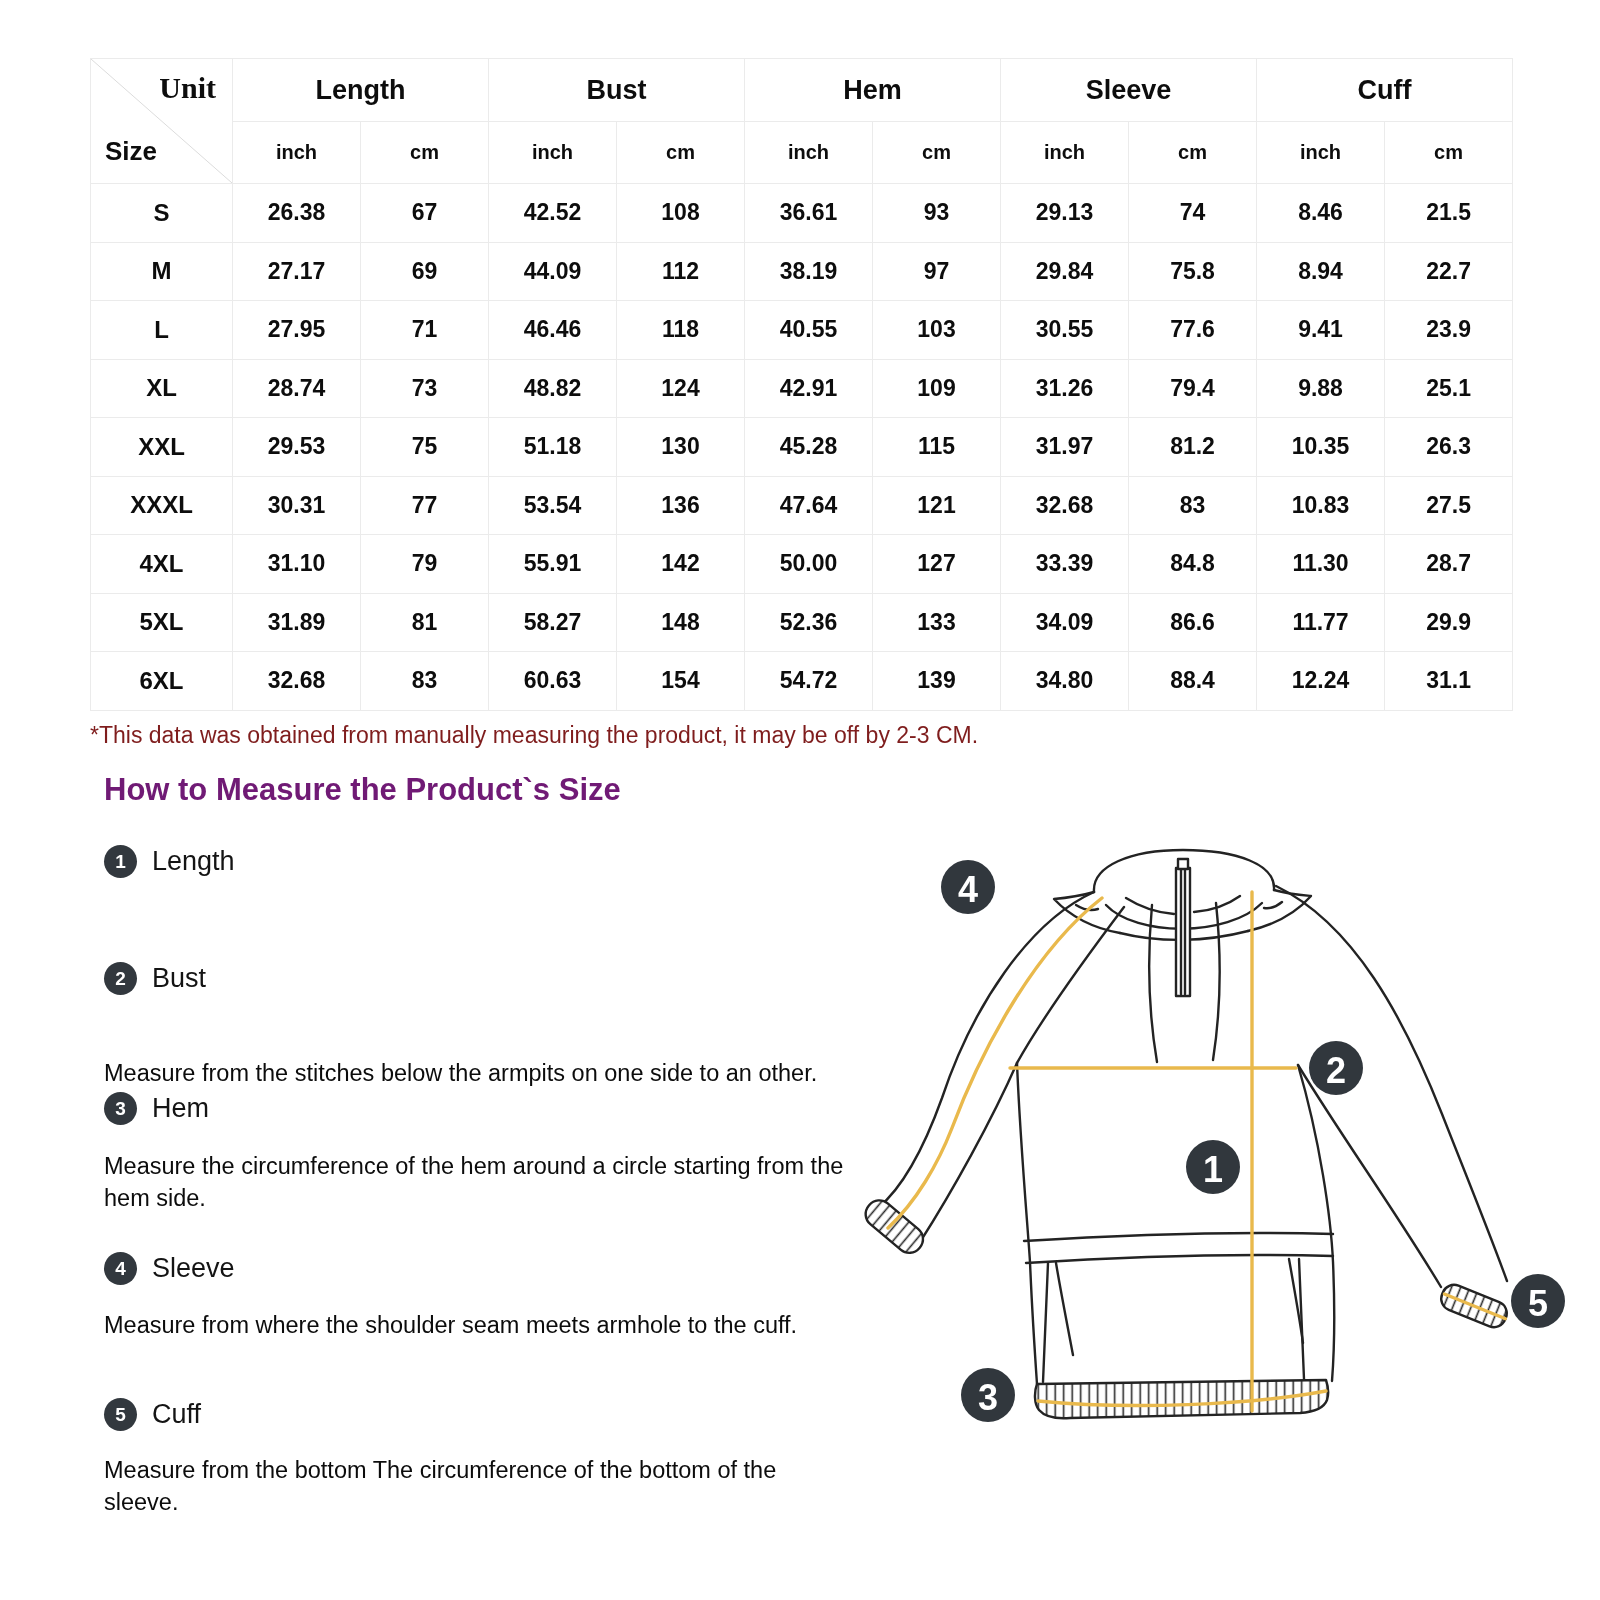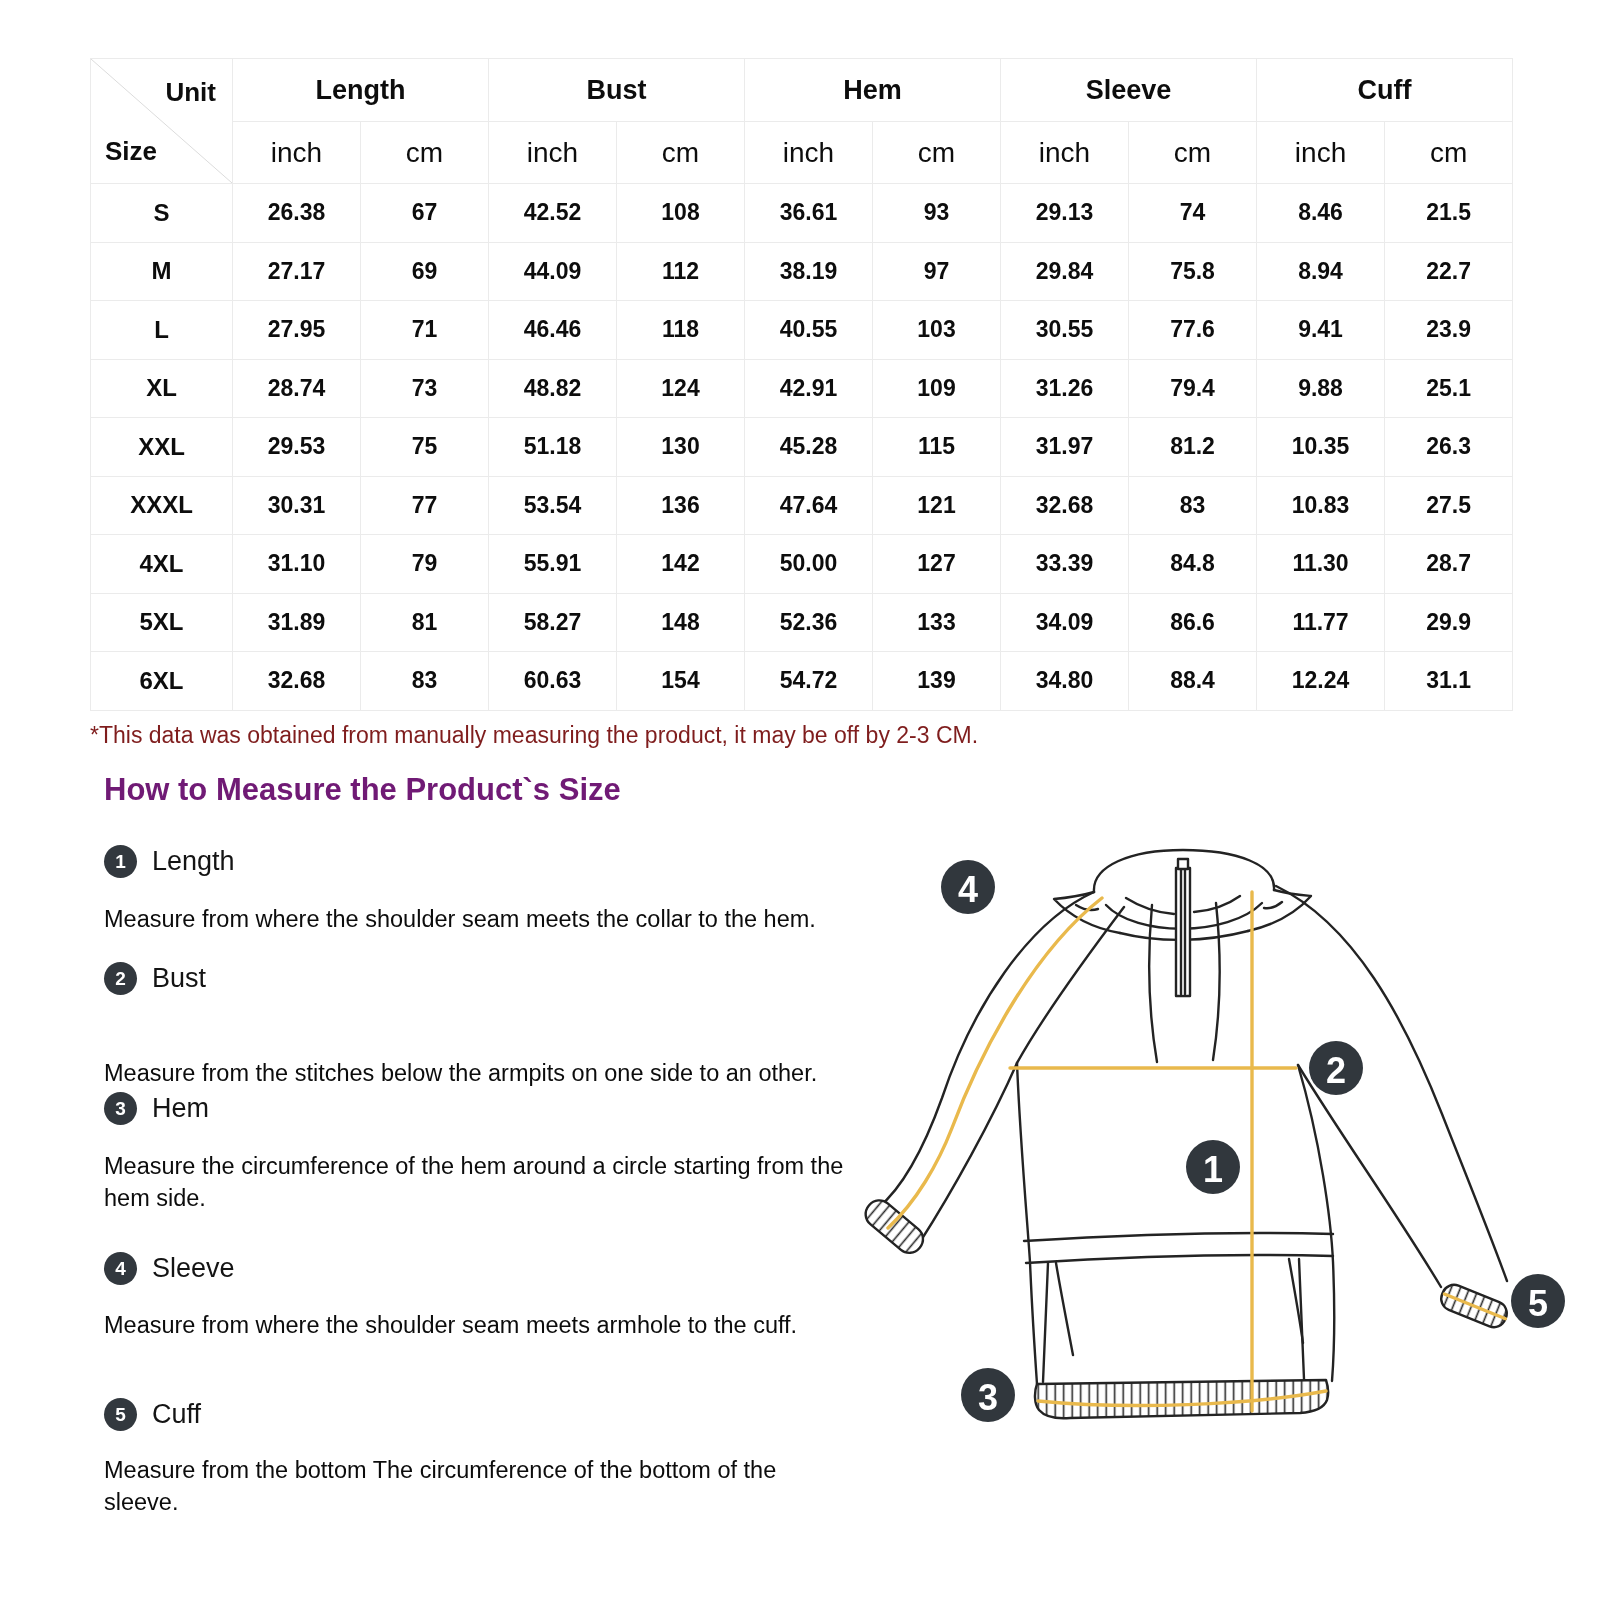--- a/index.html
+++ b/index.html
@@ -8,24 +8,24 @@
 
   
   .table-wrap{position:absolute;left:90px;top:58px;}
   table.size-table{border-collapse:collapse;table-layout:fixed;width:1422px;background:#fff;}
   table.size-table td,table.size-table th{border:1px solid #ebebeb;text-align:center;vertical-align:middle;
           padding:0;color:#0d0d0d;}
   tr.row-group{height:63px;}
   tr.row-units{height:62px;}
   tbody.data-rows tr{height:58.5px;}
   .group-head{font-size:27px;font-weight:bold;}
-  .unit-head{font-size:28px;font-weight:normal;}
+  .unit-head{font-size:20px;font-weight:bold;}
   .corner-cell{position:relative;font-weight:bold;}
   .corner-cell .diag{position:absolute;left:0;top:0;width:100%;height:100%;}
-  .corner-top{position:absolute;top:18px;right:16px;font-size:26px;}
+  .corner-top{position:absolute;top:12px;right:16px;font-size:30px;font-family:Liberation Serif, serif;}
   .corner-bottom{position:absolute;bottom:16px;left:14px;font-size:26px;}
   tbody.data-rows td{font-size:23px;font-weight:bold;}
   tbody.data-rows td.size-col{font-size:24px;}
 
   .footnote{position:absolute;left:90px;top:722px;font-size:23px;color:#7f1d1d;}
 
   
   .howto-heading{position:absolute;left:104px;top:772px;font-size:31px;font-weight:700;color:#701a75;}
 
   .measure-item{position:absolute;left:104px;display:flex;align-items:center;gap:15px;}
@@ -213,21 +213,20 @@
   </div>
 
   <div class="footnote">*This data was obtained from manually measuring the product, it may be off by 2-3 CM.</div>
 
   <div class="howto-heading">How to Measure the Product`s Size</div>
 
   <div class="measure-item item-1">
     <span class="num-badge">1</span>
     <span class="item-label">Length</span>
   </div>
-  <div class="measure-desc desc-1">Measure from where the shoulder seam meets the collar to the hem.</div>
 
   <div class="measure-item item-2">
     <span class="num-badge">2</span>
     <span class="item-label">Bust</span>
   </div>
   <div class="measure-desc desc-2">Measure from the stitches below the armpits on one side to an other.</div>
 
   <div class="measure-item item-3">
     <span class="num-badge">3</span>
     <span class="item-label">Hem</span>

